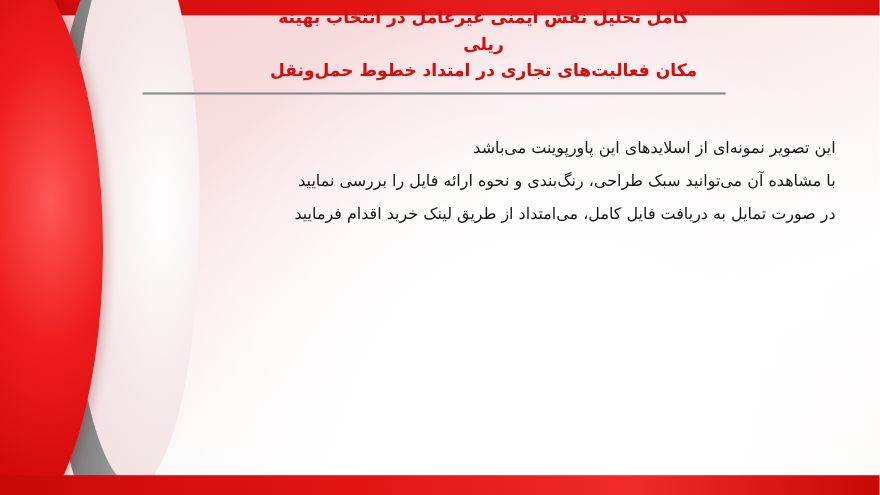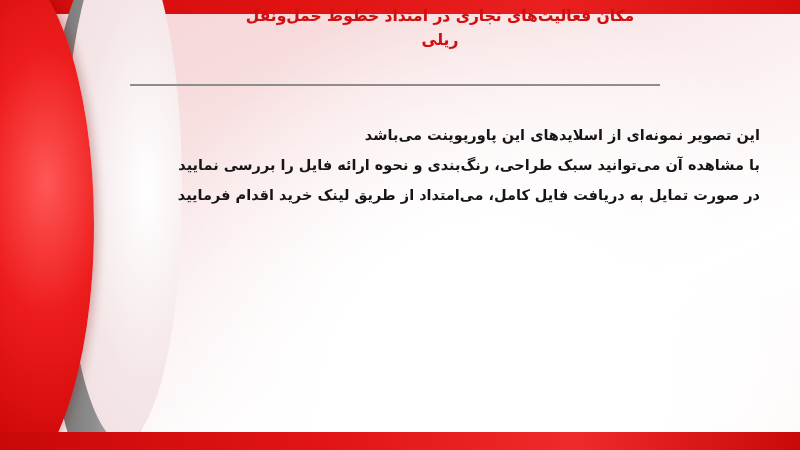--- a/index.html
+++ b/index.html
@@ -123,39 +123,40 @@
     position: absolute;
     top: 120px;
     right: 40px;
     left: 150px;
     direction: rtl;
     text-align: right;
     color: #161616;
     font-size: 14.5px;
     line-height: 2.08;
   }
-  .body-line { display: block; white-space: nowrap; font-weight: bold; }
+  .body-line { display: block; white-space: nowrap; }
 </style>
 </head>
 <body>
 
 <div class="slide">
 
   <div class="bg-field"></div>
 
   <div class="top-band"></div>
   <div class="left-slab"></div>
   <div class="grey-arc">
     <div class="grey-arc-inner"></div>
   </div>
   <div class="left-lens"></div>
 
   <div class="title-block">
+    <span class="title-line">کامل تحلیل نقش ایمنی غیرعامل در انتخاب بهینه</span>
+    <span class="title-line">ریلی</span>
     <span class="title-line">مکان فعالیت‌های تجاری در امتداد خطوط حمل‌ونقل</span>
-    <span class="title-line">ریلی</span>
   </div>
 
   <div class="title-rule"></div>
 
   <div class="body-block">
     <span class="body-line">این تصویر نمونه‌ای از اسلایدهای این پاورپوینت می‌باشد</span>
     <span class="body-line">با مشاهده آن می‌توانید سبک طراحی، رنگ‌بندی و نحوه ارائه فایل را بررسی نمایید</span>
     <span class="body-line">در صورت تمایل به دریافت فایل کامل، می‌امتداد از طریق لینک خرید اقدام فرمایید</span>
   </div>
 

